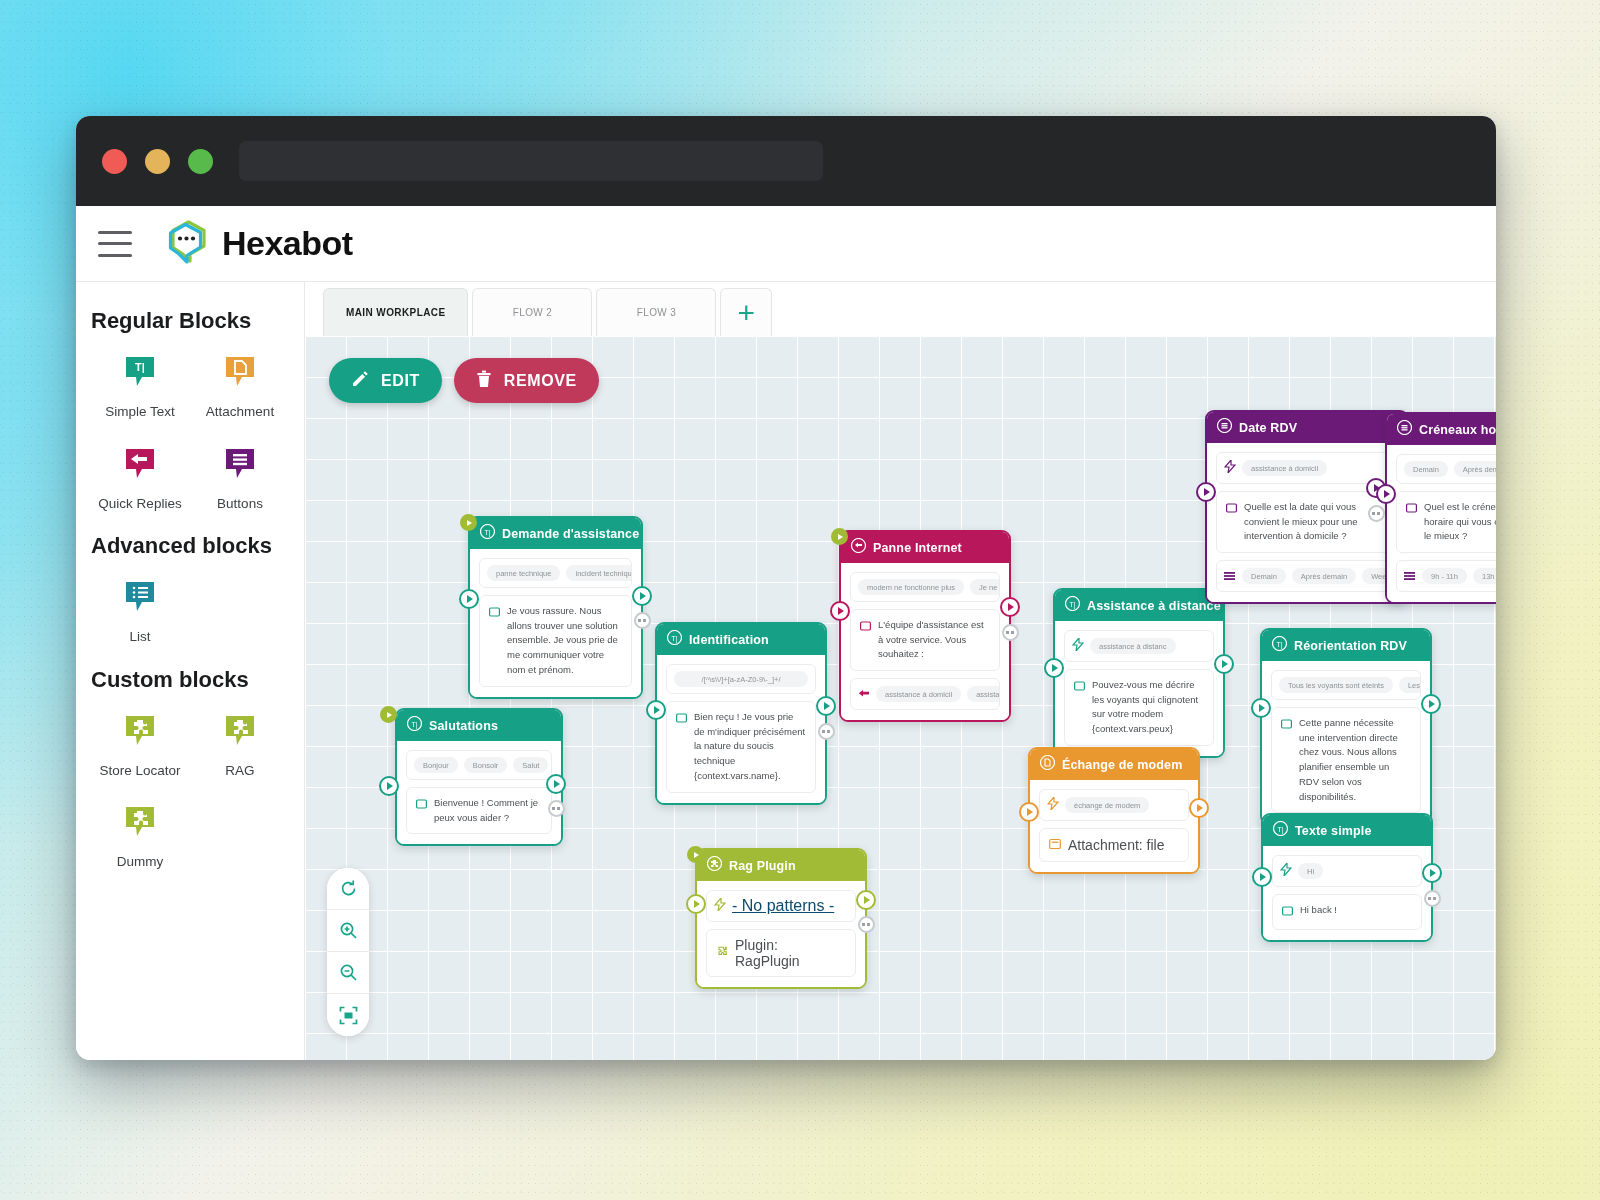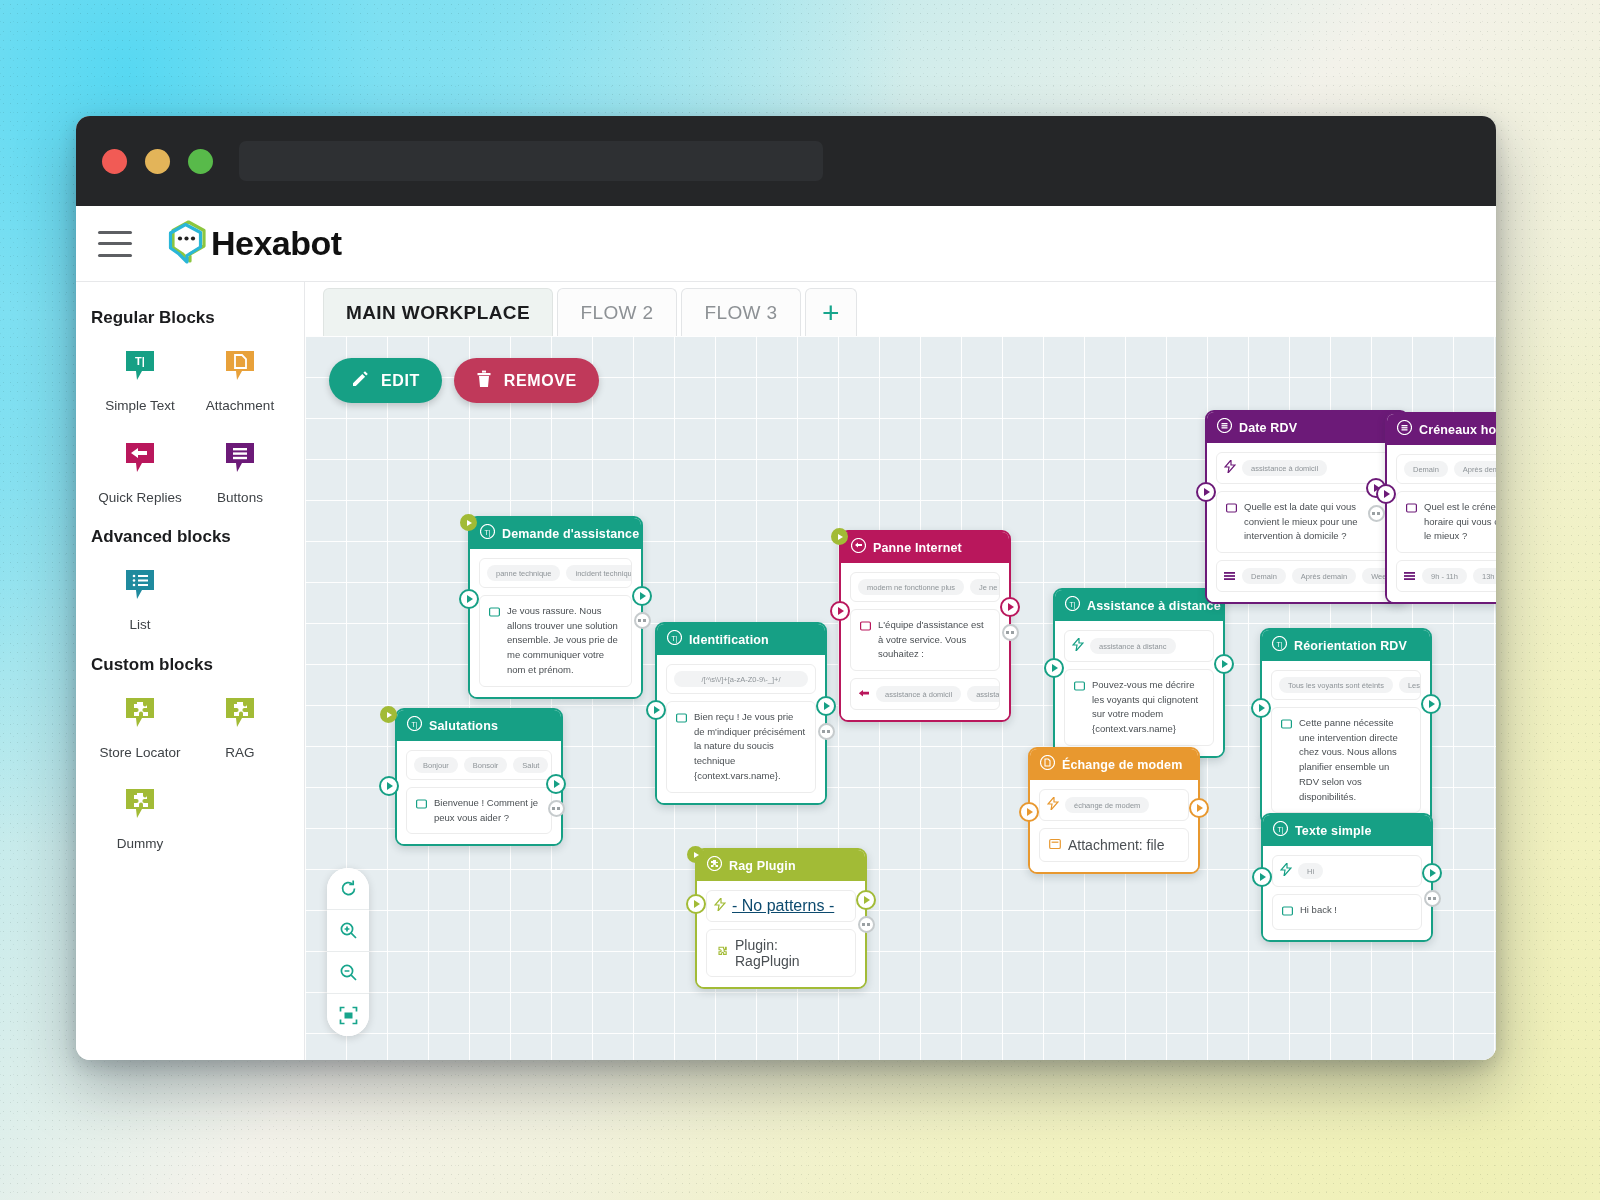--- a/index.html
+++ b/index.html
@@ -41,47 +41,47 @@
   .dot.green { background: #58ba4a; }
   .urlbar { flex: 1; height: 40px; border-radius: 7px; background: #2e3033; max-width: 584px; }
 
   
   .appheader {
     height: 76px; background: #fff; border-bottom: 1px solid #e7e8ea;
     display: flex; align-items: center; padding: 0 22px; position: relative;
   }
   .burger { width: 34px; height: 26px; display: flex; flex-direction: column; justify-content: space-between; cursor: pointer; }
   .burger i { display: block; height: 3px; background: #5d5f63; border-radius: 2px; }
-  .brand { display: flex; align-items: center; gap: 1px; margin-left: 36px; }
+  .brand { display: flex; align-items: center; gap: 12px; margin-left: 36px; }
   .brand-name { font-size: 34px; font-weight: bold; letter-spacing: -.5px; color: #111; }
   .header-right { position: absolute; right: 8px; top: 50%; transform: translateY(-50%); font-size: 13px; color: #8a8d91; }
 
   
   .appbody { display: flex; height: calc(944px - 90px - 76px); }
 
   
   .sidebar {
     width: 229px; background: #fff; border-right: 1px solid #e7e8ea;
     padding: 16px 14px 0 14px; overflow: hidden; flex: none;
   }
-  .sec-title { font-size: 17px; font-weight: bold; color: #1b1c1e; margin: 10px 0 6px 1px; }
+  .sec-title { font-size: 22px; font-weight: bold; color: #1b1c1e; margin: 10px 0 6px 1px; }
   .blockgrid { display: flex; flex-wrap: wrap; }
   .blockgrid .cell {
     width: 50%; display: flex; flex-direction: column; align-items: center;
     padding: 14px 2px 10px; cursor: pointer;
   }
   .cell .glyph { width: 36px; height: 38px; display: block; }
   .cell .lbl { font-size: 13.5px; color: #3e4246; text-align: center; margin-top: 10px; line-height: 1.45; }
 
   
   .canvaswrap { flex: 1; position: relative; background: #fafafa; overflow: hidden; }
   .tabs { display: flex; align-items: flex-end; height: 54px; padding-left: 18px; background: #fff; }
   .tab {
     height: 48px; min-width: 120px; padding: 0 22px; display: flex; align-items: center; justify-content: center;
-    font-size: 19px; letter-spacing: .4px; color: #8d9195; background: #fcfcfc;
+    font-size: 10px; letter-spacing: .4px; color: #8d9195; background: #fcfcfc;
     border: 1px solid #e3e5e7; border-bottom: none; border-radius: 6px 6px 0 0; margin-right: 4px; cursor: pointer;
   }
   .tab.active { background: #eef3f1; color: #1b1c1e; font-weight: bold; border-color: #dfe4e2; }
   .tab.add { min-width: 52px; padding: 0; color: #17a58c; font-size: 30px; font-weight: 300; }
 
   .canvas {
     position: absolute; left: 0; right: 0; top: 54px; bottom: 0;
     background-color: #e6edf0;
     background-image:
       linear-gradient(rgba(255,255,255,.95) 1px, transparent 1px),
@@ -472,21 +472,21 @@
             <div class="chips withicon">
               <span><svg width="12" height="13" viewBox="0 0 12 13">
                     <path d="M7 0L1 7h4l-1 6 7-8H7z" fill="none" stroke="#16a085" stroke-width="1.2"></path>
                   </svg></span>
               <span class="chip">assistance à distanc</span>
             </div>
             <div class="msg">
               <span><svg width="11" height="11" viewBox="0 0 11 11">
                     <rect x="0.6" y="1" width="9.8" height="8" rx="1.2" fill="none" stroke="#16a085" stroke-width="1.2"></rect>
                   </svg></span>
-              <span class="mtext">Pouvez-vous me décrire les voyants qui clignotent sur votre modem {context.vars.name}</span>
+              <span class="mtext">Pouvez-vous me décrire les voyants qui clignotent sur votre modem {context.vars.peux}</span>
             </div>
           </div>
         </div>
         <div class="port" style="left:739px; top:322px;"></div>
         <div class="port" style="left:909px; top:318px;"></div>
 
         <div class="node purple" style="left:900px; top:74px; width:204px;">
           <div class="nhead">
             <span><svg width="15" height="15" viewBox="0 0 15 15">
                   <circle cx="7.5" cy="7.5" r="7" fill="none" stroke="#fff" stroke-width="1.2"></circle>

